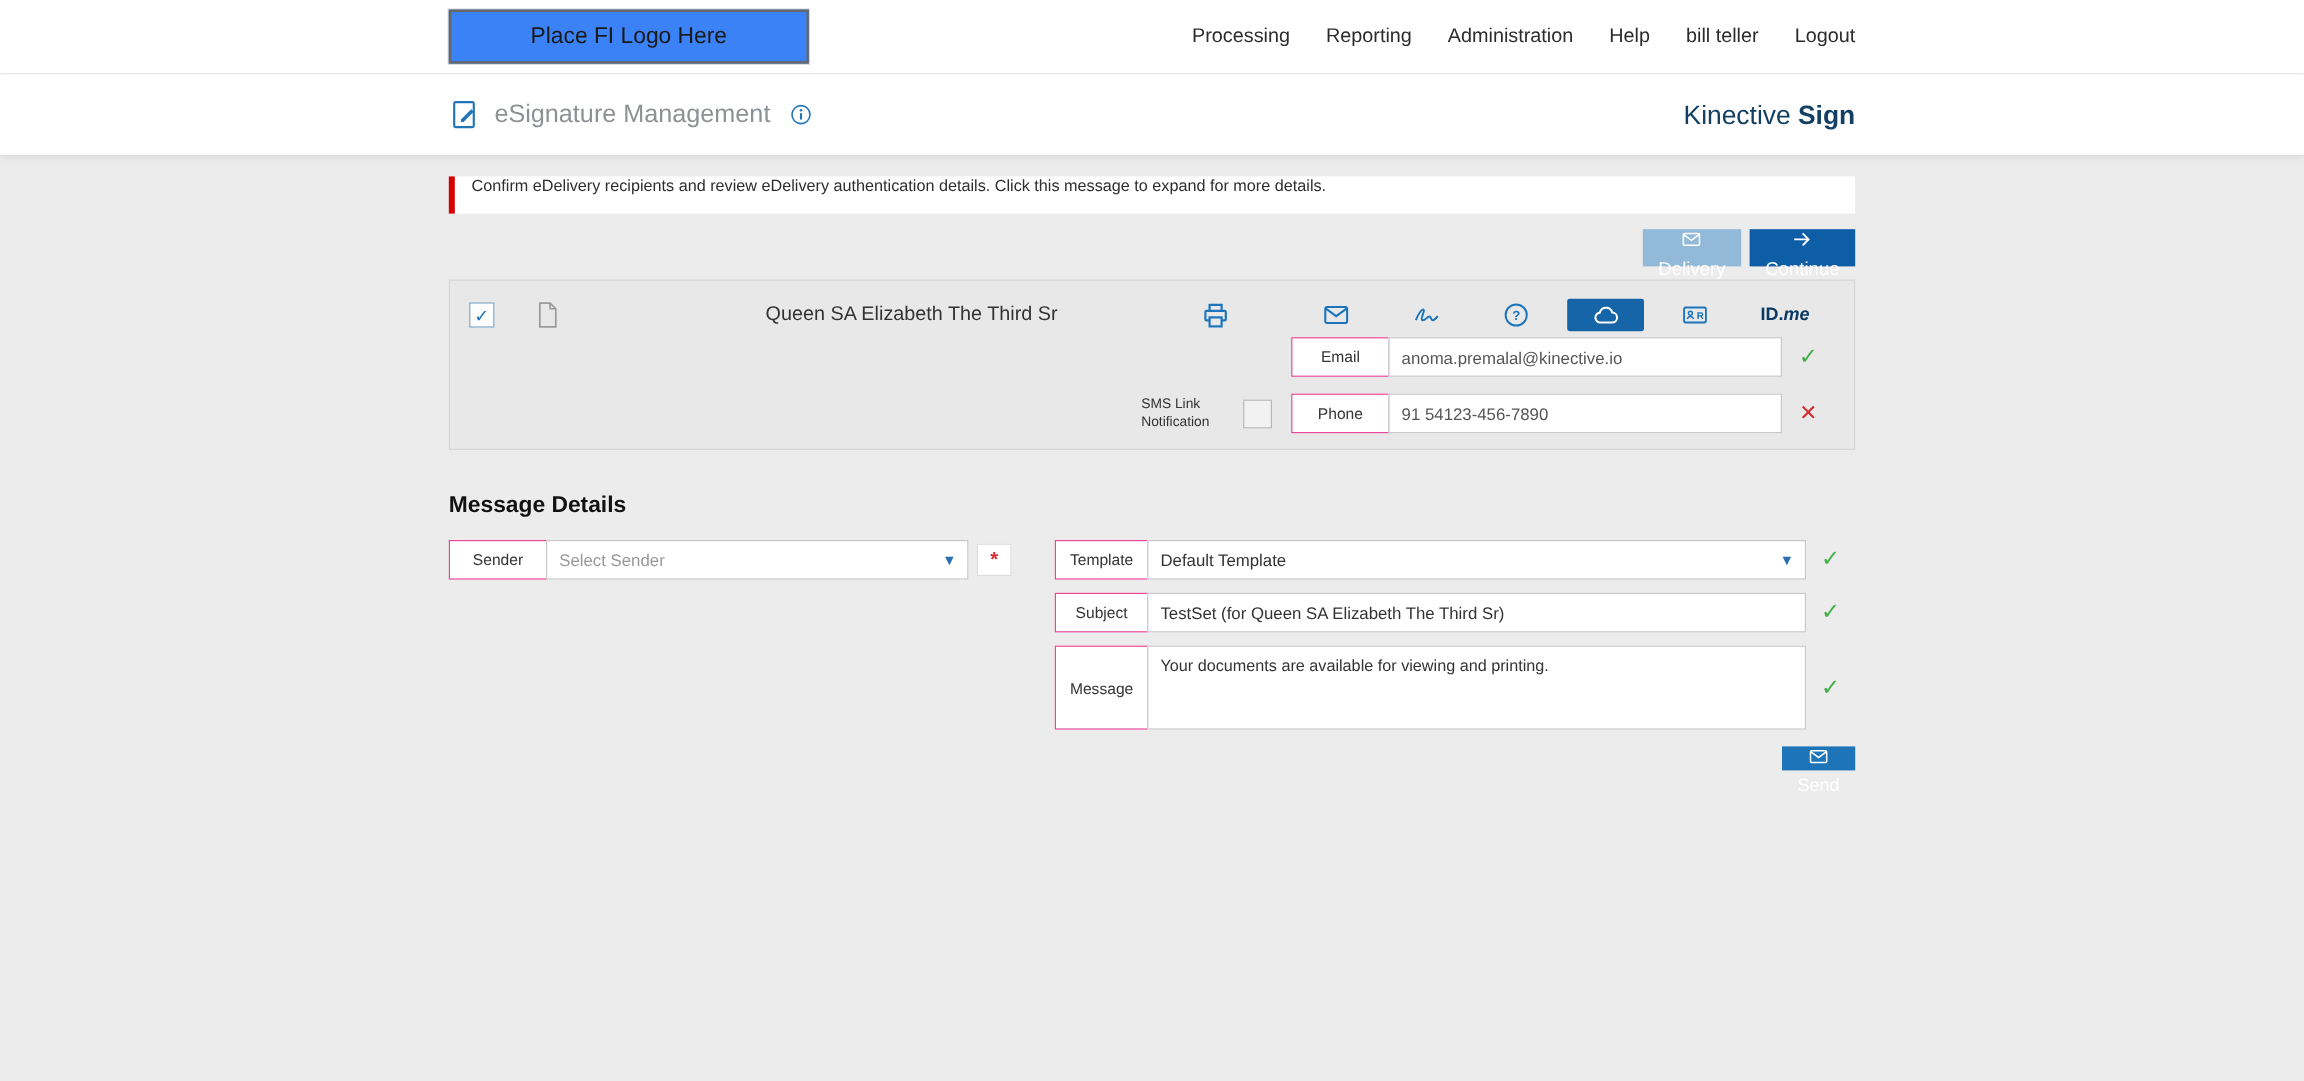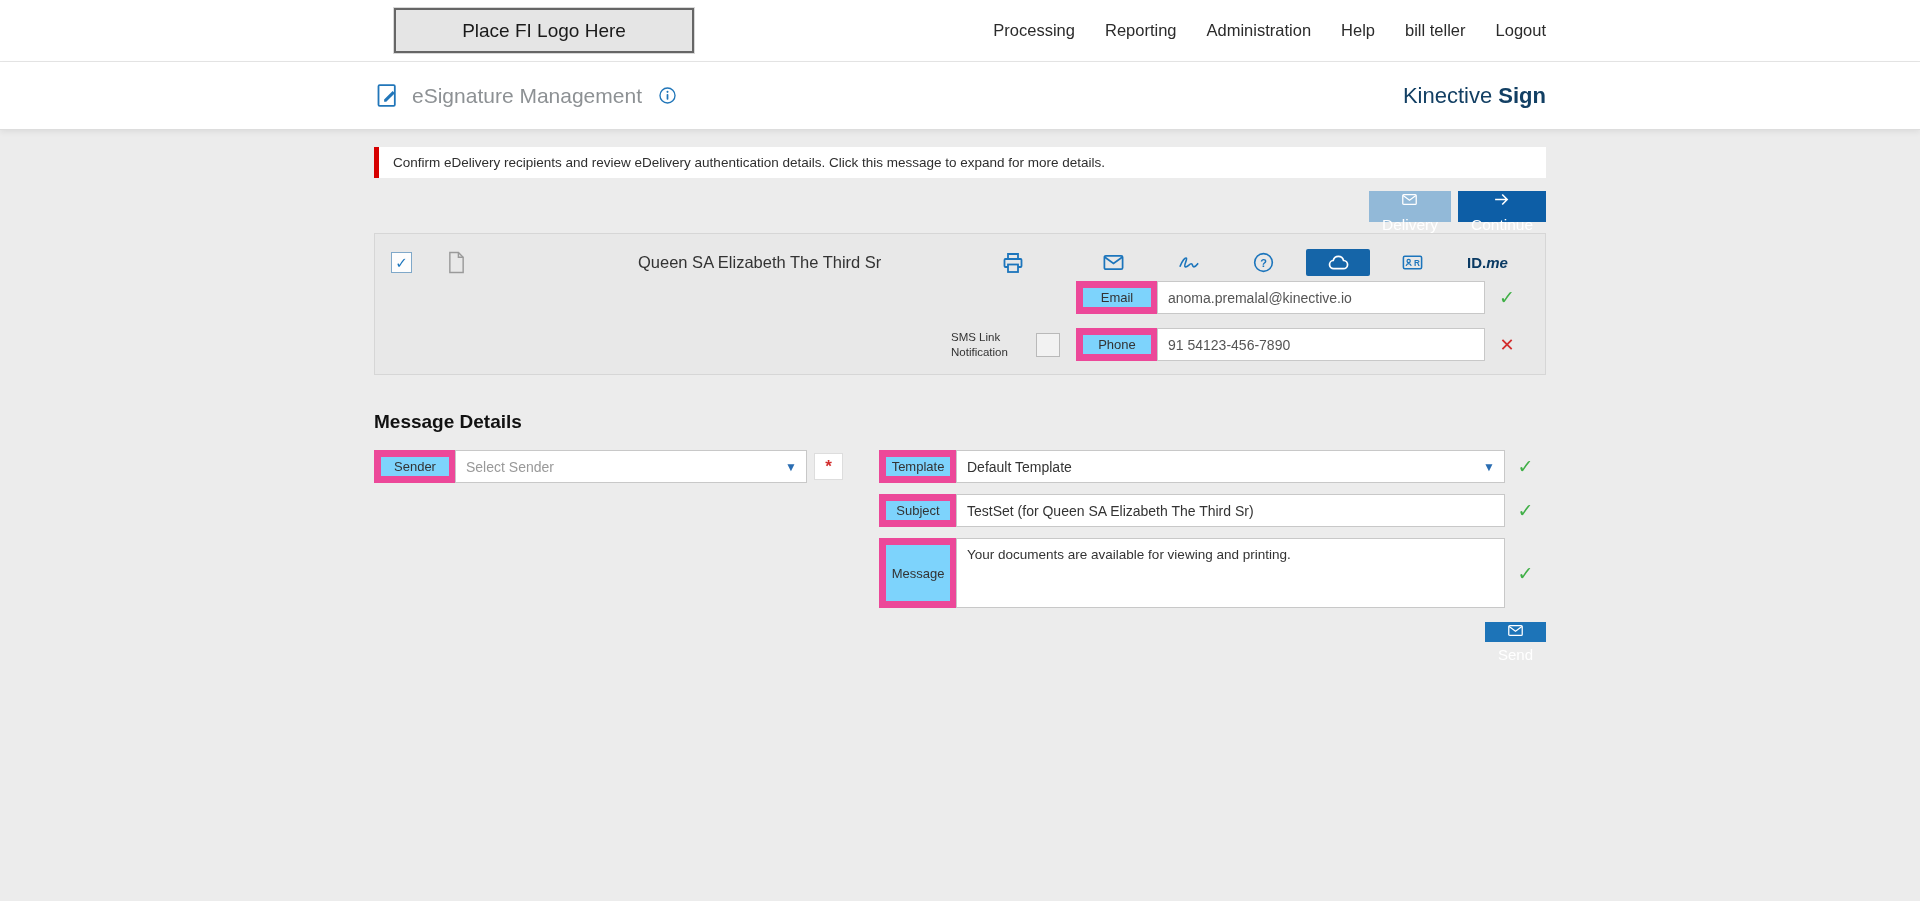--- a/index.html
+++ b/index.html
@@ -10,44 +10,44 @@
     background:#ececec;
     color:#2b2b2b;
     overflow:hidden;
   }
   .container { width:1172px; margin:0 auto; }
 
   
   .topbar { height:62px; background:#fff; border-bottom:1px solid #e5e5e5; }
   .topbar-inner { height:100%; display:flex; align-items:center; justify-content:space-between; }
   .logo-box {
-    width:300px; height:45px; background:#e5e5e5;
+    width:300px; height:45px; background:#3b82f6;
     border:2px solid #666; box-shadow:0 0 0 1px #d8d8d8;
     display:flex; align-items:center; justify-content:center;
-    font-size:19px; color:#1a1a1a;margin-left:20px;
+    font-size:19px; color:#1a1a1a;
   }
   .top-nav { display:flex; align-items:center; gap:30px; font-size:16.5px; color:#2b2b2b; }
   .top-nav a { cursor:pointer; text-decoration:none; color:#2b2b2b; }
 
   
   .subheader { height:67px; background:#fff; box-shadow:0 1px 0 #ddd, 0 3px 6px rgba(0,0,0,.07); position:relative; z-index:2; }
   .subheader-inner { height:100%; display:flex; align-items:center; justify-content:space-between; }
   .title-group { display:flex; align-items:center; gap:11px; }
   .esig-icon { width:27px; height:27px; color:#2176b9; }
   .esig-icon svg, .info-icon svg { width:100%; height:100%; display:block; }
   .page-title { font-size:21px; font-weight:400; color:#8d9194; }
   .info-icon { width:19px; height:19px; margin-left:5px; cursor:pointer; }
   .brand { font-size:22px; color:#123f63; }
   .brand .bold { font-weight:700; }
 
   
   .content { padding-top:18px; }
   .alert {
     background:#fff; border-left:5px solid #d60000; height:31px;
-    display:flex; align-items:center; padding:0 14px;
+    display:flex; align-items:flex-start; padding:0 14px;
     font-size:13.5px; color:#2e2e2e; cursor:pointer;
   }
 
   .action-row { margin-top:13px; display:flex; justify-content:flex-end; gap:7px; }
   .btn {
     display:inline-flex; align-items:center; gap:8px; height:31px; padding:0 13px;
     border:none; color:#fff; font-size:15.5px; font-family:inherit; cursor:pointer;flex-direction:column;
   }
   .btn svg { width:17px; height:17px; display:block; }
   .btn-muted { background:#92b9d8; }
@@ -75,21 +75,21 @@
   .auth-slot svg { width:23px; height:23px; display:block; }
   .auth-slot.selected { width:64px; margin:0 5px; background:#1565a8; color:#fff; border-radius:2px; }
   .idme { font-size:15px; color:#0a3a63; white-space:nowrap; }
   .idme .b { font-weight:800; font-style:normal; }
   .idme .m { font-weight:700; font-style:italic; }
 
   .rec-row { display:flex; justify-content:flex-end; align-items:stretch; height:33px; }
   .row-email { margin-top:5px; }
   .row-phone { margin-top:14px; }
   .lbl {
-    width:82px; background:#7dd3fc; border:7px solid #ec4899;
+    width:82px; background:#ffffff; border:1px solid #ec4899;
     display:flex; align-items:center; justify-content:center;
     font-size:13px; color:#333; flex:none;
   }
   .rec-row input {
     width:328px; margin-left:-1px; border:1px solid #c8c8c8; background:#fff;
     padding:0 10px; font-size:14px; color:#555; font-family:inherit;
   }
   .vcol { width:44px; display:flex; align-items:center; justify-content:center; font-size:19px; font-weight:bold; flex:none; }
   .vcol.ok { color:#3faf46; }
   .vcol.err { color:#d22c2c; font-size:18px; }

